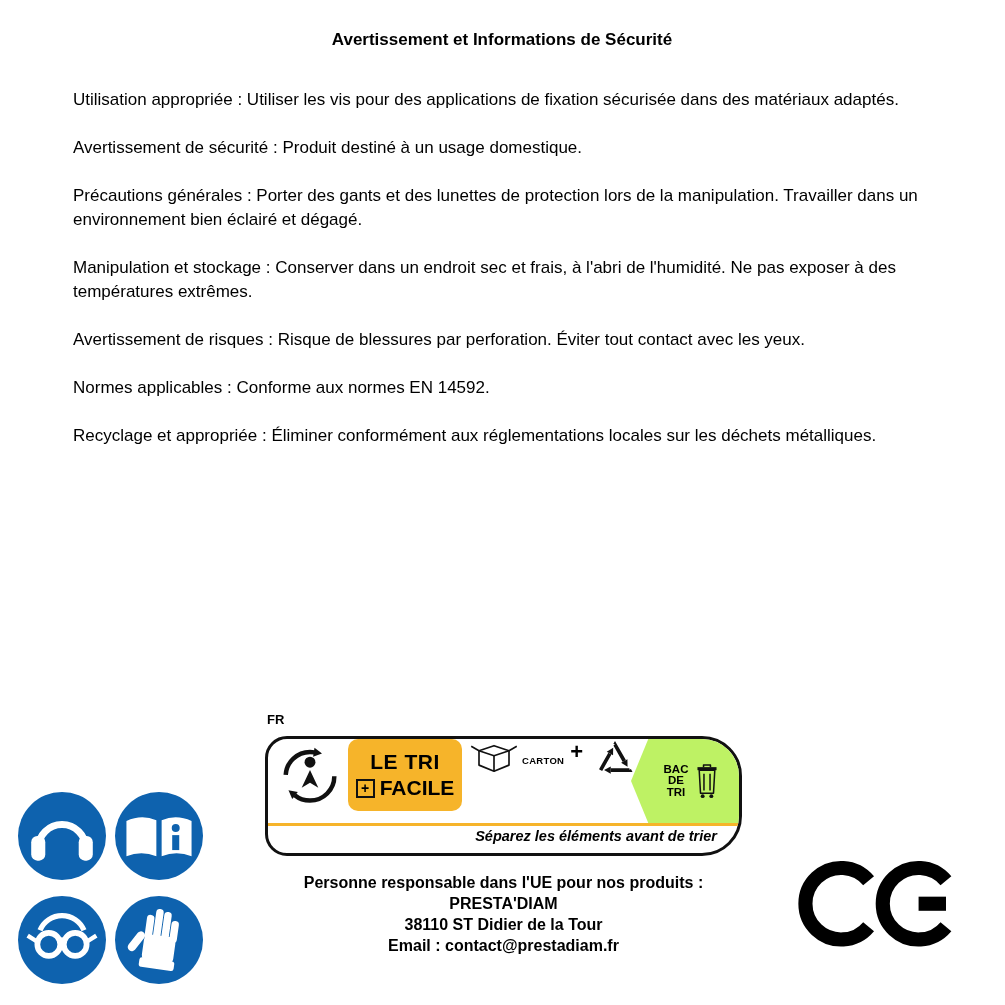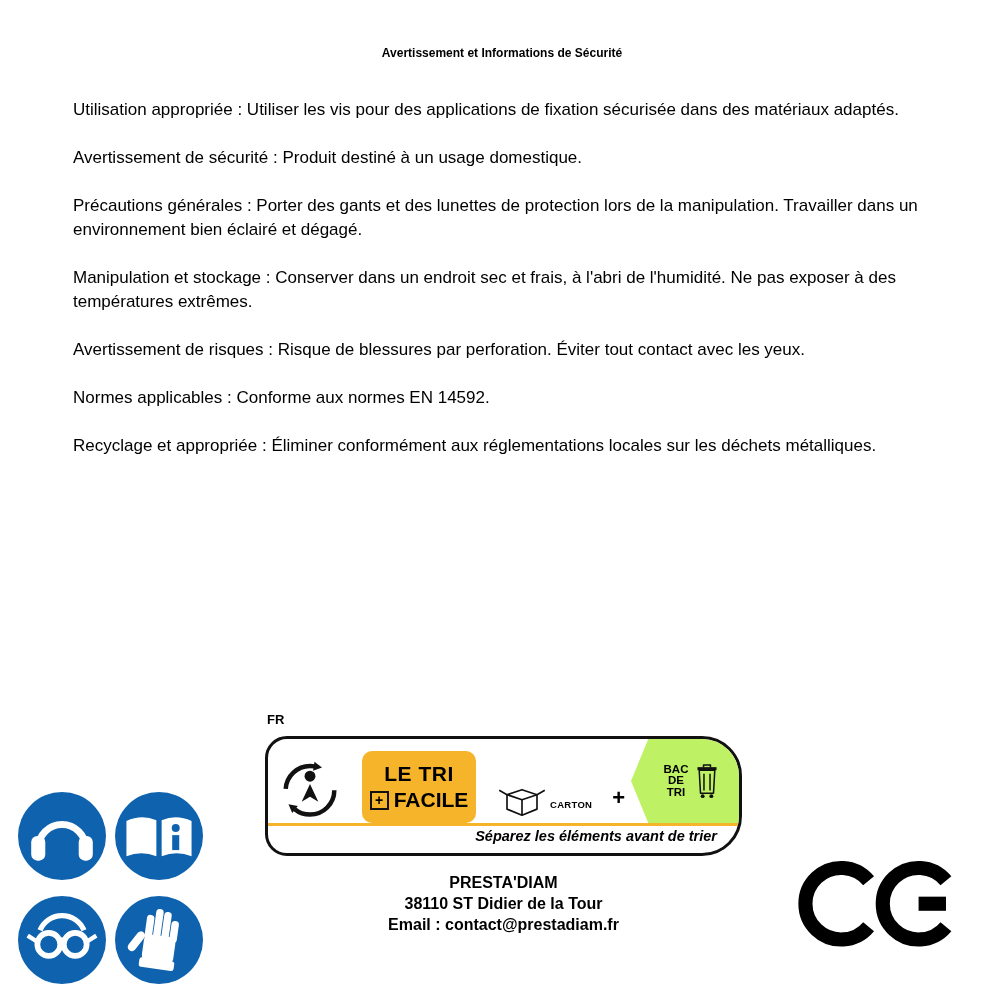--- a/index.html
+++ b/index.html
@@ -2,36 +2,36 @@
 <html><head>
 <meta charset="utf-8">
 <style>
   * { margin:0; padding:0; box-sizing:border-box; }
   html, body { background:#ffffff; }
   body { width:1005px; height:1005px; font-family:"Liberation Sans", sans-serif; color:#000; }
   .page { position:relative; width:1005px; height:1005px; background:#fff; overflow:hidden; }
 
   
   .doc { position:absolute; left:73px; top:30px; width:880px; }
-  .doc-title { margin-left:-22px; text-align:center; font-size:12px; font-weight:bold; margin-bottom:38px;margin-top:16px; }
+  .doc-title { margin-left:-22px; text-align:center; font-size:17px; font-weight:bold; margin-bottom:38px; }
   .doc p { font-size:17px; line-height:24px; margin-bottom:24px; }
 
   
   .icons-grid { position:absolute; left:18px; top:792px;
     display:grid; grid-template-columns:88px 88px; grid-auto-rows:88px;
     column-gap:9px; row-gap:16px; }
   .badge { width:88px; height:88px; border-radius:50%; background:#0E62AE;
     display:flex; align-items:center; justify-content:center; overflow:hidden; }
   .badge svg { width:88px; height:88px; display:block; }
 
   
   .fr-label { position:absolute; left:267px; top:712px; font-size:13px; font-weight:bold; }
   .banner { position:absolute; left:265px; top:736px; width:477px; height:120px;
     border:3px solid #111; border-radius:22px 40px 40px 22px; overflow:hidden; background:#fff; }
-  .banner-row { position:relative; height:84px; display:flex; align-items:flex-end; padding-left:10px;gap:14px; }
+  .banner-row { position:relative; height:84px; display:flex; align-items:flex-start; padding-left:10px; }
   .triman { width:64px; height:68px; margin-top:2px; flex:0 0 auto; }
   .tri-box { width:114px; height:72px; background:#F6B42A; border-radius:10px; margin-left:6px;
     display:flex; flex-direction:column; align-items:center; justify-content:center; gap:2px; flex:0 0 auto; }
   .tri-box .l1 { font-size:21px; font-weight:bold; letter-spacing:0.5px; }
   .tri-box .l2 { display:flex; align-items:center; gap:5px; }
   .plus-square { width:19px; height:19px; border:2.5px solid #111;
     display:flex; align-items:center; justify-content:center; font-size:14px; font-weight:bold; line-height:1; }
   .l2-text { font-size:21px; font-weight:bold; }
   .mat-col { display:flex; flex-direction:row; align-items:center; margin-left:4px; flex:0 0 auto; }
   .mat-col svg { width:56px; height:40px; display:block; }
@@ -164,20 +164,21 @@
           <circle cx="20" cy="77" r="4.5" fill="#111" stroke="none"></circle>
           <circle cx="40" cy="77" r="4.5" fill="#111" stroke="none"></circle>
         </svg>
       </div>
     </div>
 
     <div class="tagline-row">Séparez les éléments avant de trier</div>
   </div>
 
   <div class="responsible">
+    <div>Personne responsable dans l'UE pour nos produits :</div>
     <div>PRESTA'DIAM</div>
     <div>38110 ST Didier de la Tour</div>
     <div>Email : contact@prestadiam.fr</div>
   </div>
 
   <svg class="ce" viewBox="0 0 190 110">
     <path d="M84.9,27.4 A43,43 0 1 0 84.9,82.6" fill="none" stroke="#000" stroke-width="17"></path>
     <path d="M177.9,27.4 A43,43 0 1 0 177.9,82.6" fill="none" stroke="#000" stroke-width="17"></path>
     <path d="M145,55 H178" fill="none" stroke="#000" stroke-width="17"></path>
   </svg>

